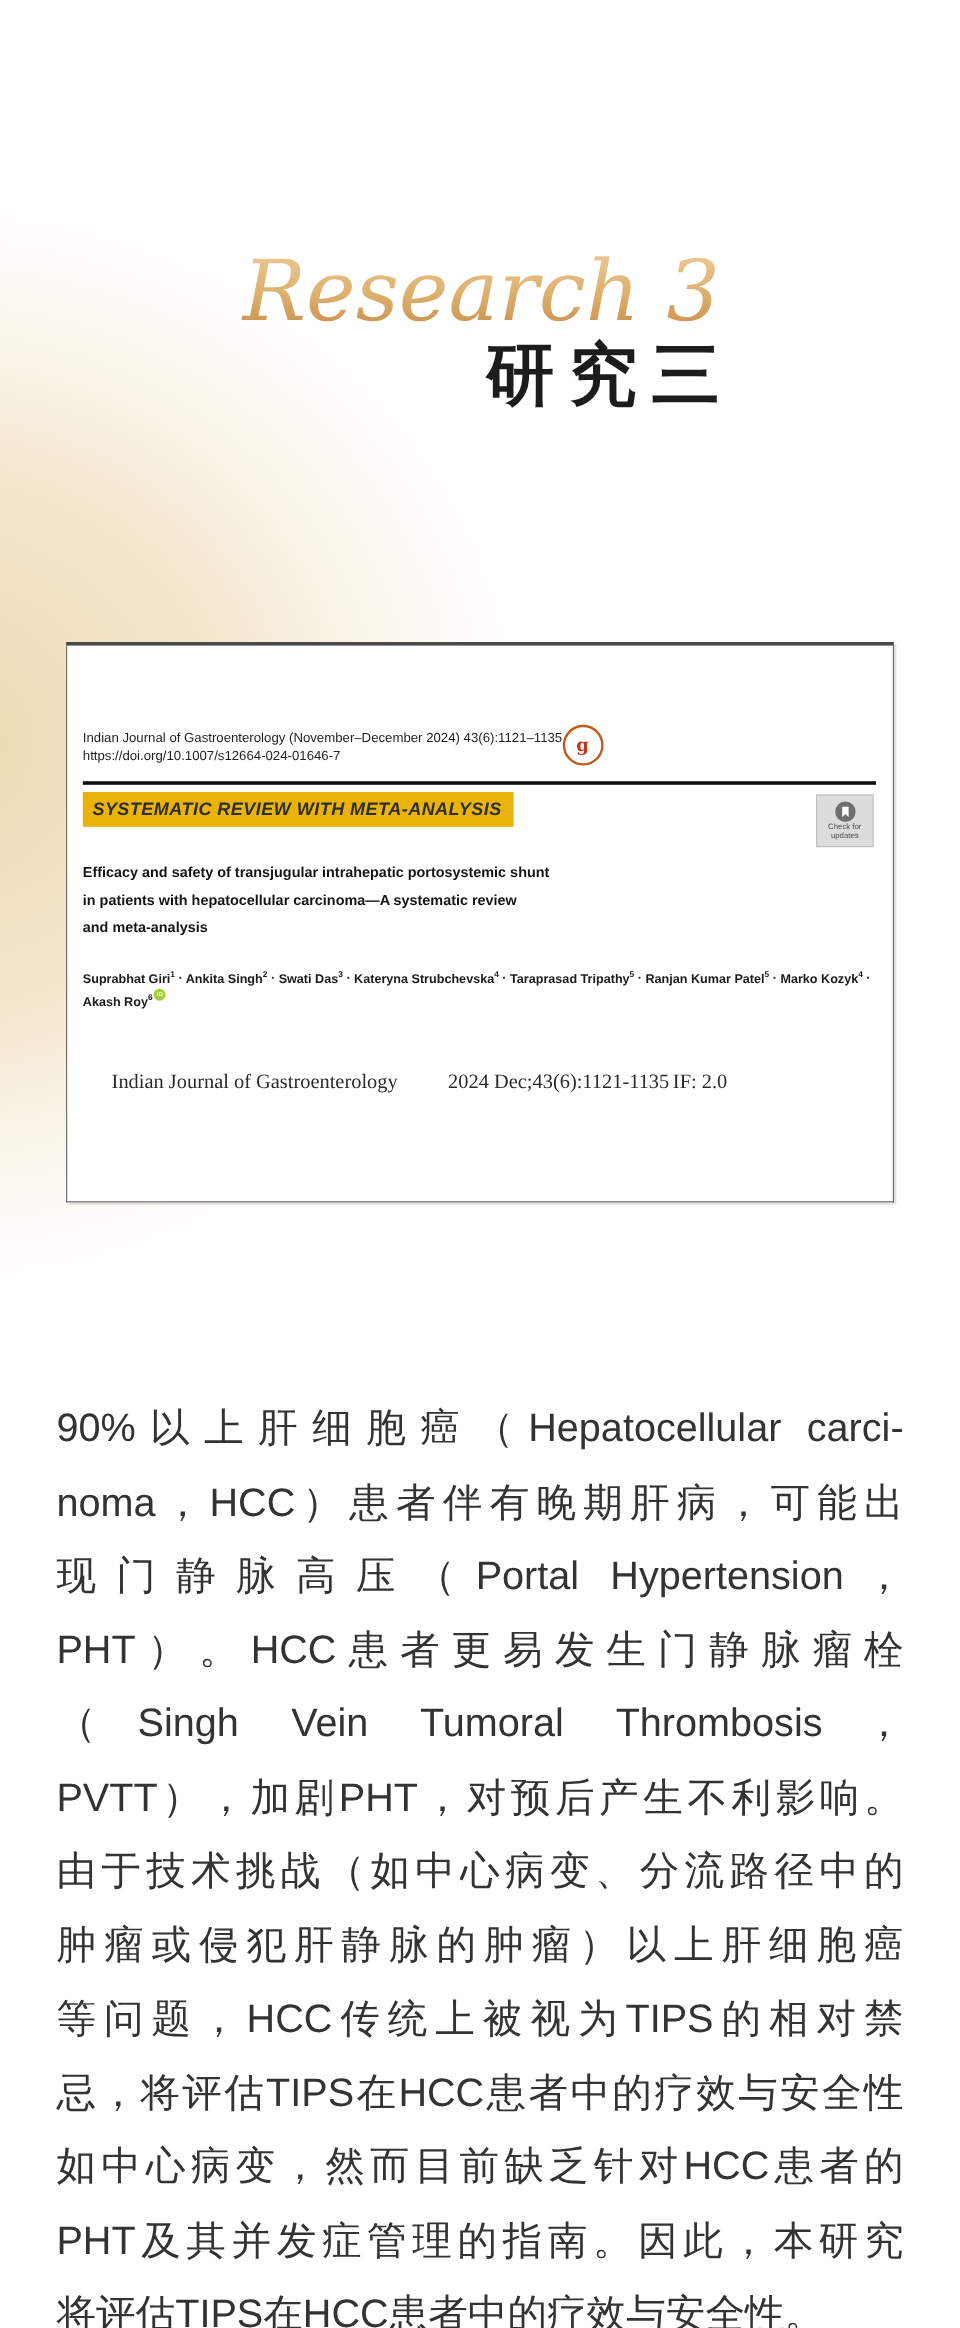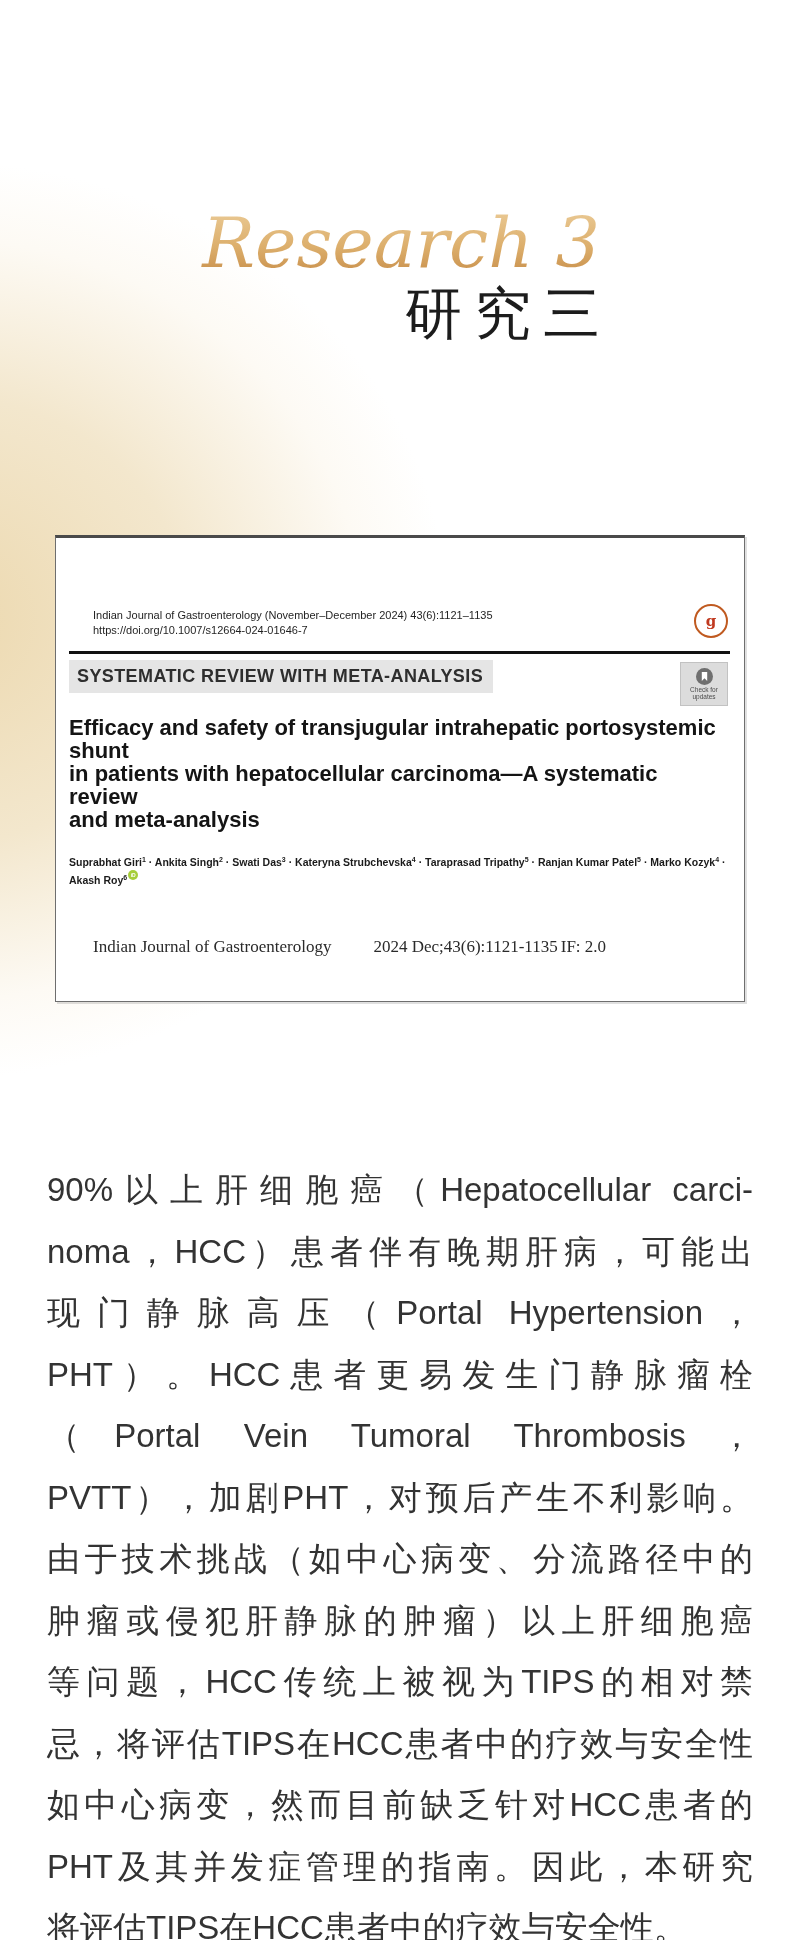--- a/index.html
+++ b/index.html
@@ -20,78 +20,79 @@
     font-style:italic;
     font-size:70px;
     line-height:86px;
     background:linear-gradient(180deg,#eed1a0 0%,#dcae6b 55%,#c18440 100%);
     -webkit-background-clip:text;background-clip:text;
     -webkit-text-fill-color:transparent;color:#cf9a4e;
     white-space:nowrap;
   }
   .cn-title{
     font-family:"Liberation Serif","DejaVu Serif",serif;
-    font-weight:400;
+    font-weight:700;
     font-size:57px;
     line-height:64px;
     color:#1c1c1c;
     letter-spacing:12px;
     margin-right:-12px;
     margin-top:-4px;
     white-space:nowrap;
   }
 
   
   .paper-card{
     position:absolute;left:55px;top:535px;
     width:690px;height:467px;
     box-sizing:border-box;
     background:#ffffff;
     border:1px solid #6e6e6e;
     border-top:3px solid #4a4a4a;
     box-shadow:2px 2px 0 rgba(0,0,0,0.12);
     margin:0;padding:70px 14px 0 13px;
   }
-  .paper-head{display:flex;justify-content:space-between;align-items:flex-start;margin-left:24px;}
+  .paper-head{display:flex;justify-content:flex-start;align-items:flex-start;}
   .paper-head-text{font-size:11px;line-height:15px;color:#1f1f1f;}
   .doi-line{color:#1f1f1f;text-decoration:none;}
   .journal-logo{
     width:34px;height:34px;border-radius:50%;
     border:2px solid #c05a20;
     box-sizing:border-box;
     display:flex;align-items:center;justify-content:center;
     margin-top:-4px;margin-right:2px;
     color:#c0391f;font-family:"DejaVu Serif",serif;font-weight:700;font-size:15px;
   }
   .rule{height:3px;background:#111;margin-top:13px;}
   .banner-row{position:relative;margin-top:6px;height:28px;}
   .banner{
     display:inline-block;
-    background:#e5e5e5;
+    background:#eab308;
     color:#2e2e2e;
-    font-weight:700;font-size:18px;letter-spacing:.4px;
+    font-weight:700;font-size:15px;letter-spacing:.4px;
     padding:6px 10px 6px 8px;
     min-width:300px;
+    font-style:italic;
   }
   .check-badge{
     position:absolute;right:2px;top:2px;
     width:46px;height:42px;
     background:#dcdcdc;border:1px solid #c2c2c2;
     display:flex;flex-direction:column;align-items:center;justify-content:center;
     gap:1px;
   }
   .check-badge .cb-circle{
     width:17px;height:17px;border-radius:50%;
     background:#6f6f6f;
     display:flex;align-items:center;justify-content:center;
   }
   .check-badge .cb-text{font-size:6.5px;line-height:7px;color:#4c4c4c;text-align:center;width:40px;}
   .paper-title{
     margin:28px 0 0 0;
-    font-size:22px;line-height:23px;
+    font-size:12px;line-height:23px;
     font-weight:700;color:#141414;
   }
   .authors{
     margin-top:20px;
     font-size:10.5px;line-height:16px;
     font-weight:700;color:#1a1a1a;
   }
   .authors sup{font-size:7px;}
   .orcid{
     display:inline-block;width:10px;height:10px;border-radius:50%;
@@ -171,21 +172,21 @@
     <div class="citation">
       <span>Indian Journal of Gastroenterology</span><span class="cit-gap"></span><span class="cit-issue">2024 Dec;43(6):1121-1135</span><span>IF: 2.0</span>
     </div>
   </figure>
 
   <div class="body-text" id="bodyText">
       <div class="line">90%以上肝细胞癌（Hepatocellular carci-</div>
       <div class="line">noma，HCC）患者伴有晚期肝病，可能出</div>
       <div class="line">现门静脉高压（Portal Hypertension，</div>
       <div class="line">PHT）。HCC患者更易发生门静脉瘤栓</div>
-      <div class="line">（Portal Vein Tumoral Thrombosis，</div>
+      <div class="line">（Singh Vein Tumoral Thrombosis，</div>
       <div class="line">PVTT），加剧PHT，对预后产生不利影响。</div>
       <div class="line">由于技术挑战（如中心病变、分流路径中的</div>
       <div class="line">肿瘤或侵犯肝静脉的肿瘤）以上肝细胞癌</div>
       <div class="line">等问题，HCC传统上被视为TIPS的相对禁</div>
       <div class="line">忌，将评估TIPS在HCC患者中的疗效与安全性</div>
       <div class="line">如中心病变，然而目前缺乏针对HCC患者的</div>
       <div class="line">PHT及其并发症管理的指南。因此，本研究</div>
       <div class="line last">将评估TIPS在HCC患者中的疗效与安全性。</div>
     </div>
 

